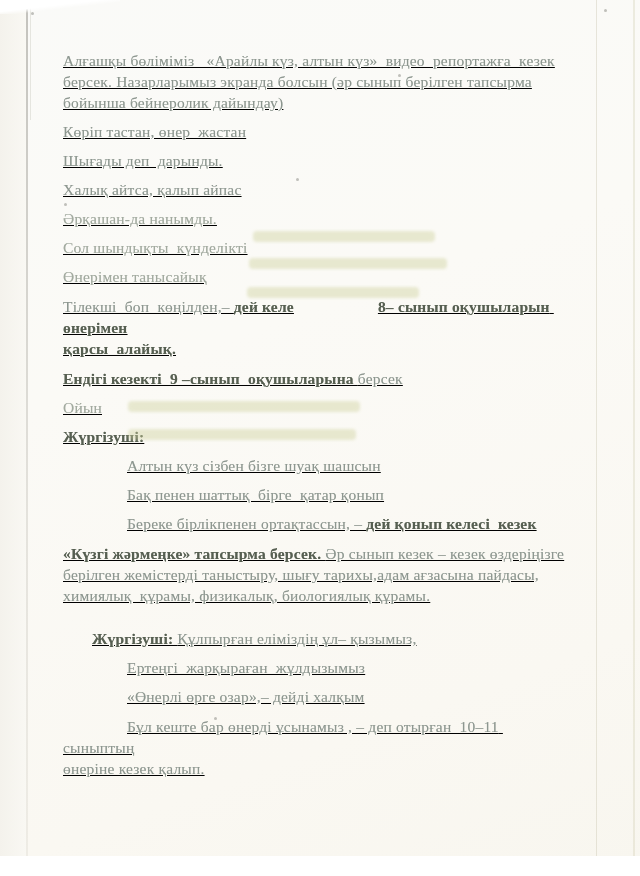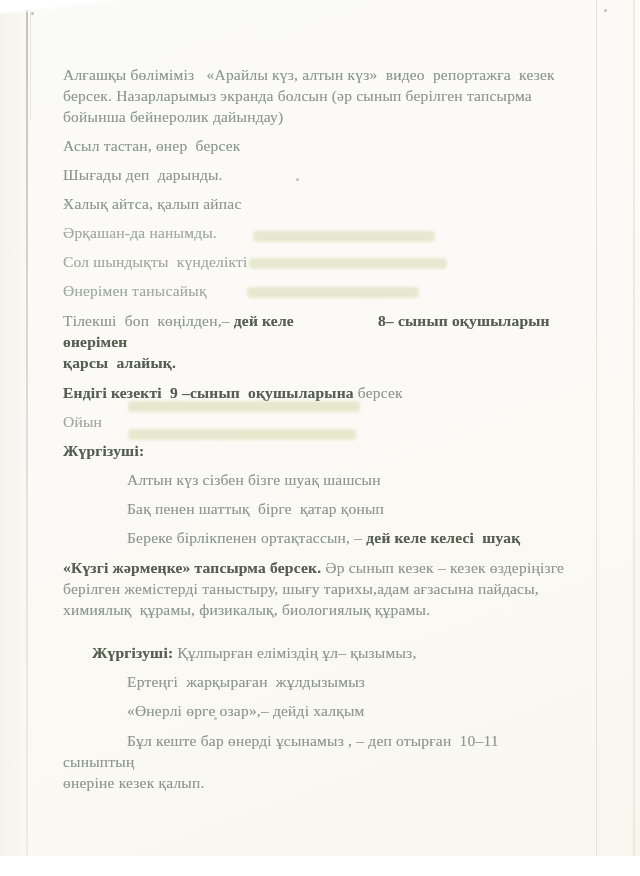--- a/index.html
+++ b/index.html
@@ -15,21 +15,21 @@
   .fold{position:absolute;left:26px;top:0;width:2px;height:858px;
     background:linear-gradient(to bottom,rgba(150,148,140,.55),rgba(175,172,162,.30) 60%,rgba(185,182,170,.18));}
   .fold2{position:absolute;left:30px;top:0;width:1px;height:120px;background:rgba(190,188,178,.35);}
   .corner{position:absolute;left:0;top:0;width:120px;height:14px;
     background:linear-gradient(to bottom right,#ffffff 42%,rgba(255,255,255,0) 58%);}
   
   .rline{position:absolute;left:596px;top:0;width:1px;height:858px;background:rgba(206,202,182,.45);}
   .rline2{position:absolute;left:633px;top:0;width:2px;height:858px;background:rgba(216,212,188,.40);}
   .bottom{position:absolute;left:0;top:856px;width:640px;height:20px;background:#ffffff;}
   
-  .text-col{position:absolute;left:63px;top:64px;width:510px;}
+  .text-col{position:absolute;left:63px;top:50px;width:510px;text-decoration:underline;}
   .blk{margin:0 0 9px;font-size:15.5px;line-height:21px;letter-spacing:.2px;
     color:var(--ink,#8d9790);white-space:pre-wrap;
     text-shadow:0 0 .6px rgba(120,130,120,.35);}
   .verse{line-height:19px;margin-bottom:10px;}
   .b{font-weight:700;color:var(--ink-bold,#565f51);text-shadow:0 0 .5px rgba(70,80,65,.4);}
   .light{color:var(--ink-light,#a2aa9f);}
   .indent1{margin-left:64px;}
   .ti{text-indent:64px;}
   .mt1{margin-top:6px;}
   .mt2{margin-top:22px;margin-left:29px;}
@@ -45,33 +45,33 @@
 
 <div class="scan" style="--ink: #8d9790; --ink-bold: #565f51; --ink-light: #a2aa9f; --bleed: #cdd09a;">
   <div class="edge-left"></div>
   <div class="fold"></div>
   <div class="fold2"></div>
   <div class="corner"></div>
   <div class="rline"></div>
   <div class="rline2"></div>
   <div class="text-col">
       <p class="blk para"><span class="">Алғашқы бөліміміз   «Арайлы күз, алтын күз»  видео  репортажға  кезек</span><br><span class="">берсек. Назарларымыз экранда болсын (әр сынып берілген тапсырма</span><br><span class="">бойынша бейнеролик дайындау)</span></p>
-      <p class="blk verse mt1"><span class="">Асыл тастан, өнер  берсек</span></p>
+      <p class="blk verse mt1"><span class="">Көріп тастан, өнер  жастан</span></p>
       <p class="blk verse"><span class="">Шығады деп  дарынды.</span></p>
       <p class="blk verse"><span class="">Халық айтса, қалып айпас</span></p>
       <p class="blk verse"><span class=" light">Әрқашан-да нанымды.</span></p>
       <p class="blk verse"><span class=" light">Сол шындықты  күнделікті</span></p>
       <p class="blk verse"><span class=" light">Өнерімен танысайық</span></p>
       <p class="blk para"><span class="">Тілекші  боп  көңілден,– </span><span class="b">дей келе</span><span class="gap" style="width: 84px;"></span><span class="b">8– сынып оқушыларын өнерімен</span><br><span class="b">қарсы  алайық.</span></p>
       <p class="blk para"><span class="b">Ендігі кезекті  9 –сынып  оқушыларына </span><span class="">берсек</span></p>
       <p class="blk verse"><span class=" light">Ойын</span></p>
       <p class="blk verse"><span class="b">Жүргізуші:</span></p>
       <p class="blk verse indent1"><span class="">Алтын күз сізбен бізге шуақ шашсын</span></p>
       <p class="blk verse indent1"><span class="">Бақ пенен шаттық  бірге  қатар қонып</span></p>
-      <p class="blk verse indent1"><span class="">Береке бірлікпенен ортақтассын, – </span><span class="b">дей келе келесі  шуақ</span></p>
+      <p class="blk verse indent1"><span class="">Береке бірлікпенен ортақтассын, – </span><span class="b">дей қонып келесі  кезек</span></p>
       <p class="blk para"><span class="b">«Күзгі жәрмеңке» тапсырма берсек. </span><span class="">Әр сынып кезек – кезек өздеріңізге</span><br><span class="">берілген жемістерді таныстыру, шығу тарихы,адам ағзасына пайдасы,</span><br><span class="">химиялық  құрамы, физикалық, биологиялық құрамы.</span></p>
       <p class="blk para mt2"><span class="b">Жүргізуші: </span><span class="">Құлпырған еліміздің ұл– қызымыз,</span></p>
       <p class="blk verse indent1 mt1"><span class="">Ертеңгі  жарқыраған  жұлдызымыз</span></p>
       <p class="blk verse indent1"><span class="">«Өнерлі өрге озар»,– дейді халқым</span></p>
       <p class="blk para ti mt1"><span class="">Бұл кеште бар өнерді ұсынамыз , – деп отырған  10–11 сыныптың</span><br><span class="">өнеріне кезек қалып.</span></p>
     </div>
   <div class="bottom"></div>
 <div class="bleed" style="left: 253px; top: 231px; width: 182px; height: 11px;"></div>
     <div class="bleed" style="left: 249px; top: 258px; width: 198px; height: 11px;"></div>
     <div class="bleed" style="left: 247px; top: 287px; width: 172px; height: 11px;"></div>

